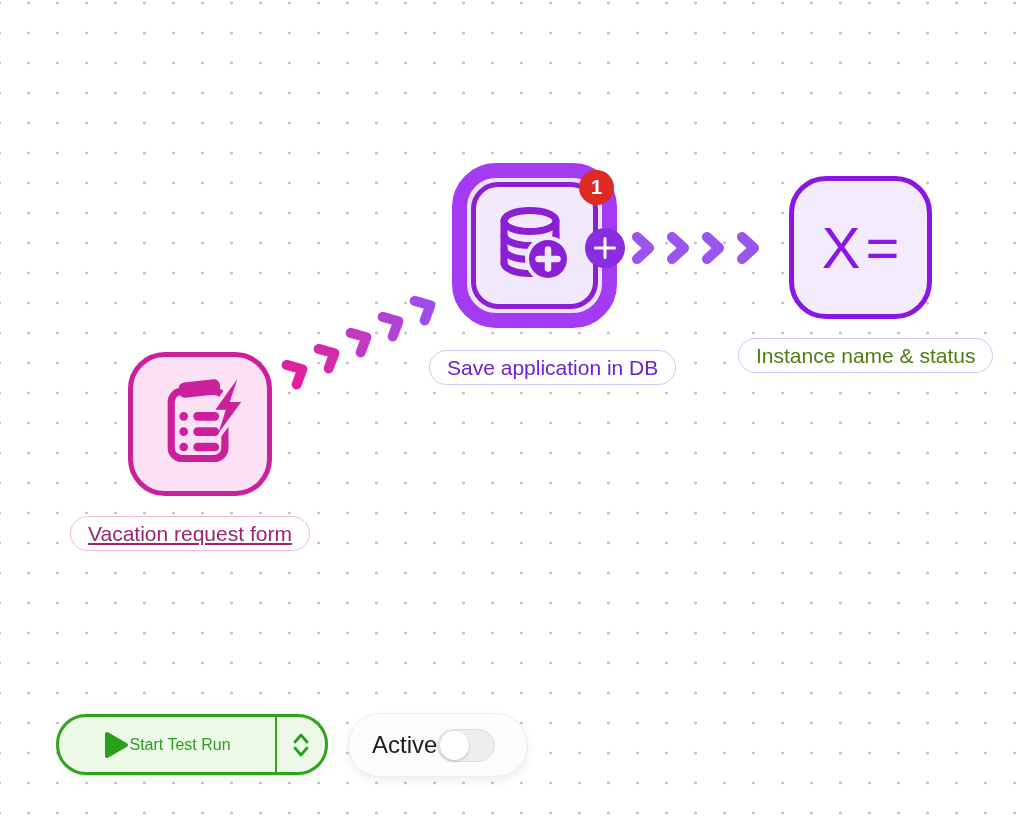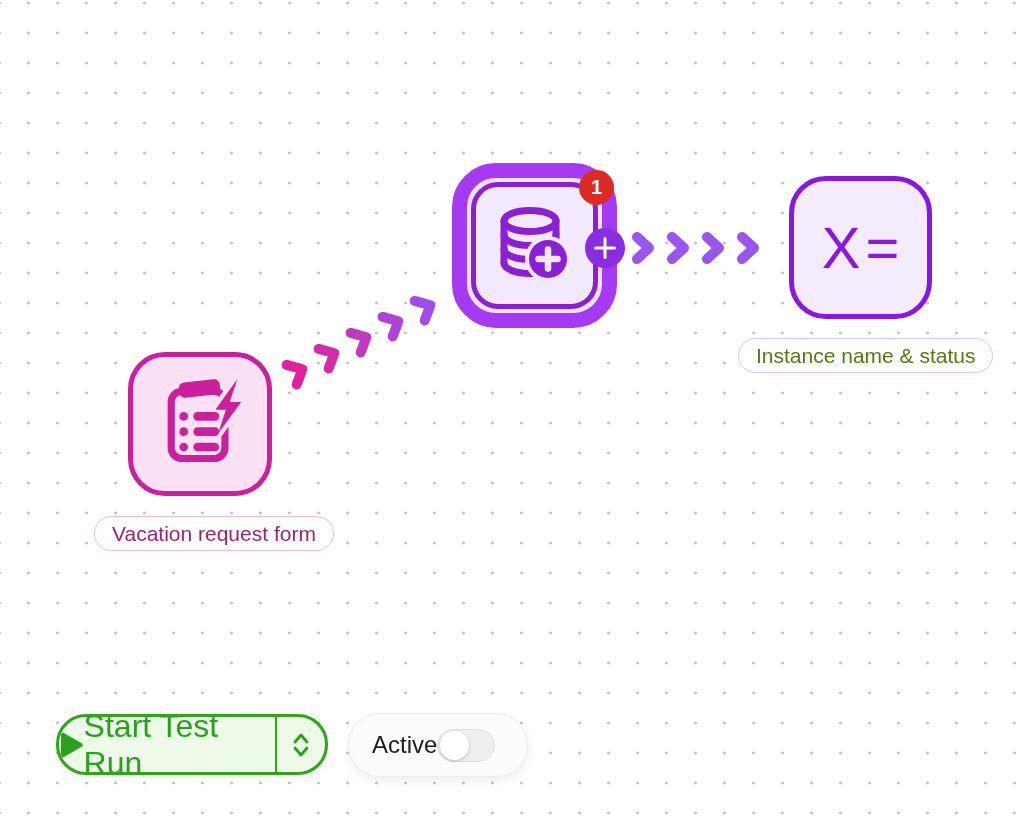--- a/index.html
+++ b/index.html
@@ -46,37 +46,37 @@
     background:#8a2ce0; border:none; border-radius:50%; z-index:4;
     display:flex; align-items:center; justify-content:center; cursor:pointer; padding:0;
   }
 
   
   .node-label {
     position:absolute; height:35px; display:inline-flex; align-items:center;
     padding:0 17px; background:#fff; border-radius:18px;
     font-size:21px; white-space:nowrap;
   }
-  .label-pink   { left:94px;  top:516px; color:#9c2470; border:1.5px solid #efb9dd; }
+  .label-pink   { left:70px;  top:516px; color:#9c2470; border:1.5px solid #efb9dd;text-decoration:underline; }
   .label-saved  { left:429px; top:350px; color:#6d21cf; border:1.5px solid #d9c2f7; }
   .label-violet { left:738px; top:338px; color:#4d7c0f; border:1.5px solid #d9c2f7; }
 
   
   .conn-ch { position:absolute; }
 
   
   .start-btn {
     position:absolute; left:56px; top:714px; width:272px; height:61px;
     background:#edfae8; border:3px solid #30a51c; border-radius:30px;
     display:flex; align-items:stretch; overflow:hidden;
     box-shadow:0 3px 8px rgba(0,0,0,0.05); cursor:pointer;
   }
   .start-main {
     flex:1; display:flex; align-items:center; justify-content:center; 
-    color:#2aa11d; font-size:32px;
+    color:#2aa11d; font-size:16px;
   }
   .start-divider { width:2px; background:#30a51c; }
   .start-caret { width:48px; display:flex; align-items:center; justify-content:center; cursor:pointer; }
 
   .active-pill {
     position:absolute; left:348px; top:713px; width:180px; height:64px;
     background:#fcfcfd; border:1px solid #ededed; border-radius:32px;
     box-shadow:0 4px 10px rgba(0,0,0,0.07);
     display:flex; align-items:center; padding-left:23px; gap:0;
   }
@@ -155,20 +155,21 @@
         <path d="M43.5 53 H62.5 M53 43.5 V62.5" stroke="#f3e9fd" stroke-width="6.5" stroke-linecap="round"></path>
       </svg>
     </div>
   </div>
   <div class="badge">1</div>
   <button class="plus-btn">
     <svg width="40" height="40" viewBox="0 0 40 40">
       <path d="M10.5 20 H29.5 M20 10.5 V29.5" stroke="#ffffff" stroke-width="3" stroke-linecap="round"></path>
     </svg>
   </button>
+  <div class="node-label label-saved">Save application in DB</div>
 
   <div class="node node-instance">
     <span class="xequals">X=</span>
   </div>
   <div class="node-label label-violet">Instance name &amp; status</div>
 
   <div class="start-btn">
     <div class="start-main">
       <svg width="26" height="28" viewBox="0 0 26 28">
         <polygon points="4,3 23,14 4,25" fill="#2aa11d" stroke="#2aa11d" stroke-width="4" stroke-linejoin="round"></polygon>

